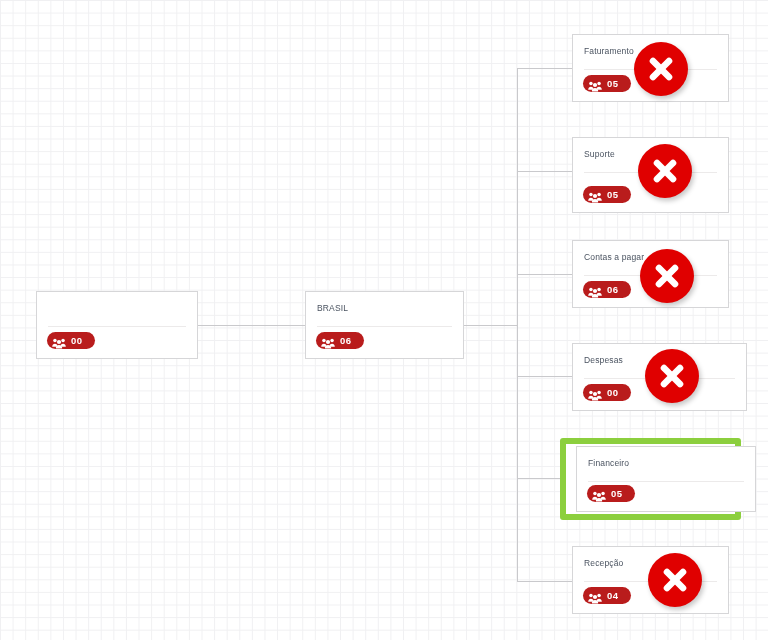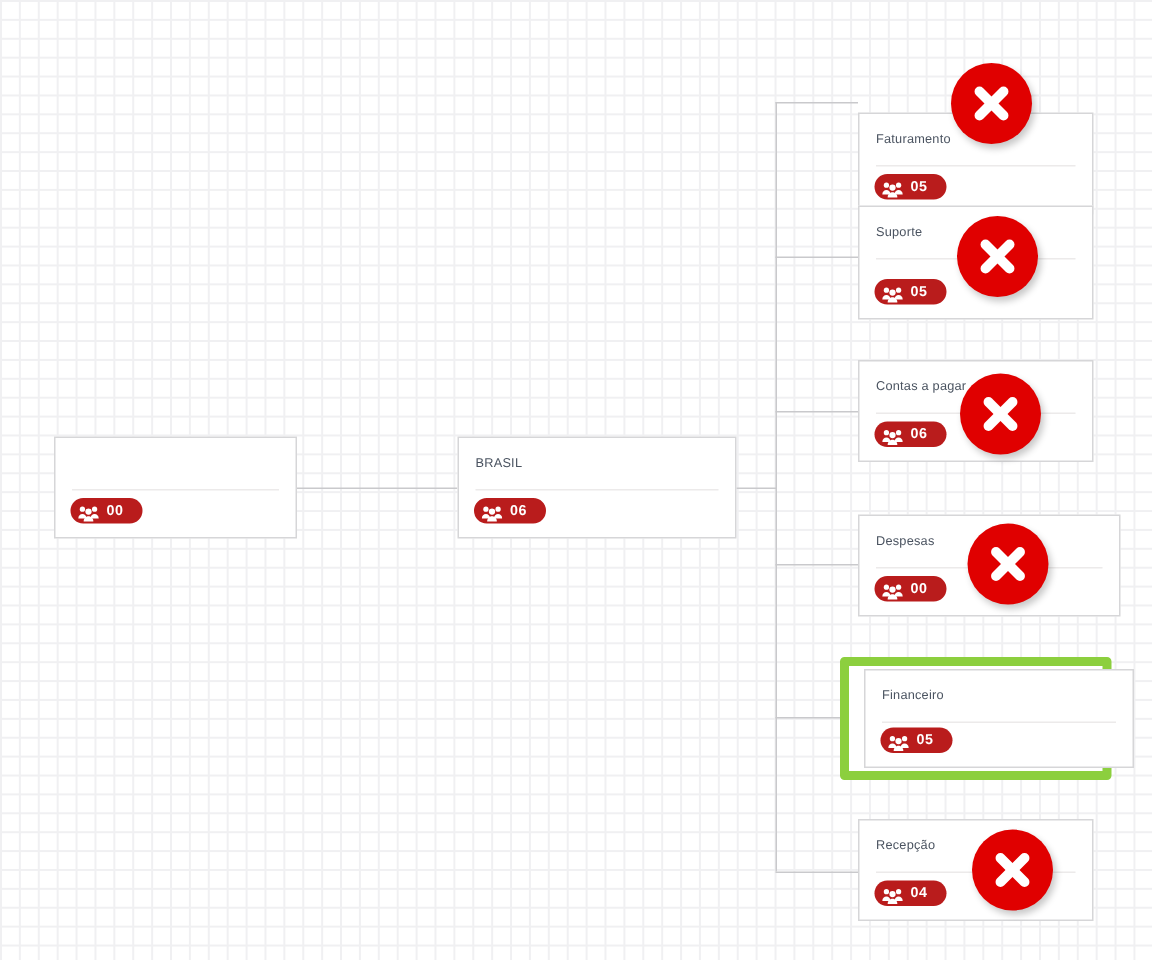--- a/index.html
+++ b/index.html
@@ -147,39 +147,39 @@
           <circle cx="15.8" cy="4.4" r="2.5" fill="#ffffff"></circle>
           <path d="M11.9 13.2c0-2.5 1.8-4.2 3.9-4.2s3.9 1.7 3.9 4.2z" fill="#ffffff"></path>
           <circle cx="10" cy="6.6" r="3" fill="#ffffff"></circle>
           <path d="M5.4 16c0-3 2-5 4.6-5s4.6 2 4.6 5z" fill="#ffffff"></path>
         </svg>
       </span>
       <span class="badge-count">00</span>
     </div>
   </div>
 
-  <div class="node" style="left:305px; top:291px; width:186px; height:68px;">
+  <div class="node" style="left:305px; top:291px; width:159px; height:68px;">
     <div class="node-title">BRASIL</div>
     <div class="node-divider"></div>
     <div class="badge">
       <span class="badge-icon">
         <svg viewBox="0 0 20 16" width="14" height="12" xmlns="http://www.w3.org/2000/svg">
           <circle cx="4.2" cy="4.4" r="2.5" fill="#ffffff"></circle>
           <path d="M0.3 13.2c0-2.5 1.8-4.2 3.9-4.2s3.9 1.7 3.9 4.2z" fill="#ffffff"></path>
           <circle cx="15.8" cy="4.4" r="2.5" fill="#ffffff"></circle>
           <path d="M11.9 13.2c0-2.5 1.8-4.2 3.9-4.2s3.9 1.7 3.9 4.2z" fill="#ffffff"></path>
           <circle cx="10" cy="6.6" r="3" fill="#ffffff"></circle>
           <path d="M5.4 16c0-3 2-5 4.6-5s4.6 2 4.6 5z" fill="#ffffff"></path>
         </svg>
       </span>
       <span class="badge-count">06</span>
     </div>
   </div>
 
-  <div class="node" style="left:572px; top:34px; width:157px; height:68px;margin-top:41px;">
+  <div class="node" style="left:572px; top:34px; width:157px; height:68px;">
     <div class="node-title">Faturamento</div>
     <div class="node-divider"></div>
     <div class="badge">
       <span class="badge-icon">
         <svg viewBox="0 0 20 16" width="14" height="12" xmlns="http://www.w3.org/2000/svg">
           <circle cx="4.2" cy="4.4" r="2.5" fill="#ffffff"></circle>
           <path d="M0.3 13.2c0-2.5 1.8-4.2 3.9-4.2s3.9 1.7 3.9 4.2z" fill="#ffffff"></path>
           <circle cx="15.8" cy="4.4" r="2.5" fill="#ffffff"></circle>
           <path d="M11.9 13.2c0-2.5 1.8-4.2 3.9-4.2s3.9 1.7 3.9 4.2z" fill="#ffffff"></path>
           <circle cx="10" cy="6.6" r="3" fill="#ffffff"></circle>

